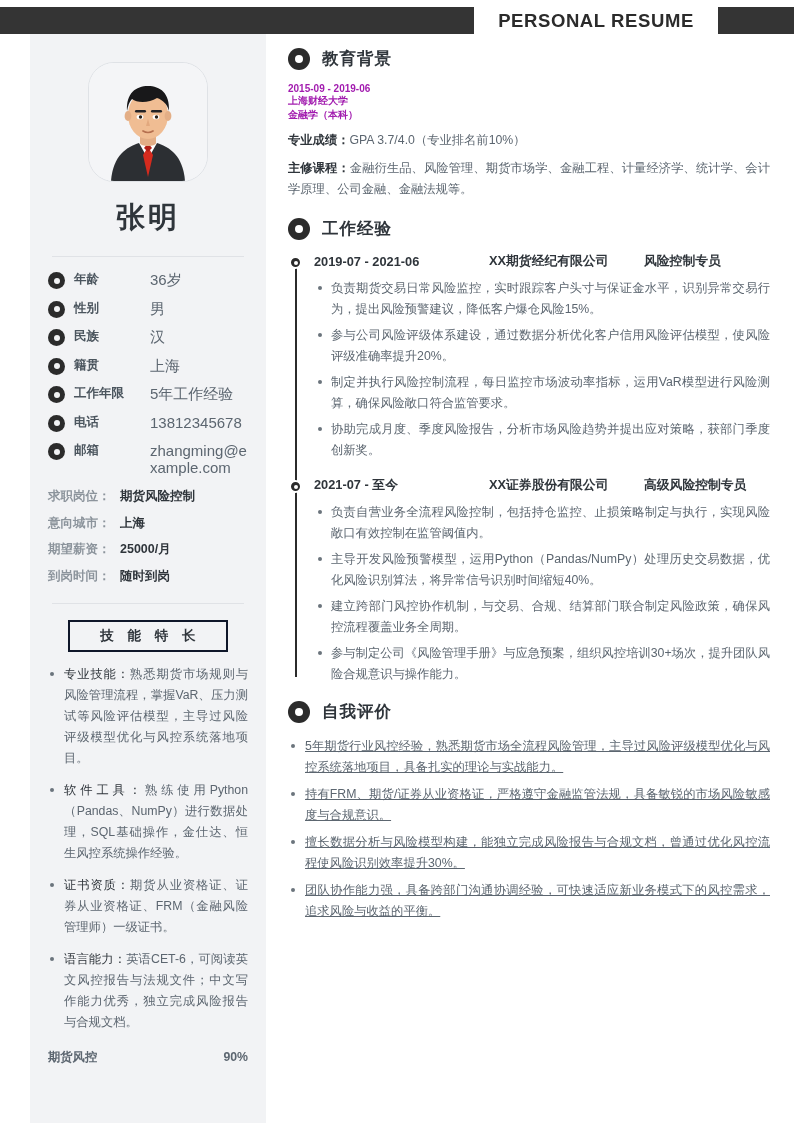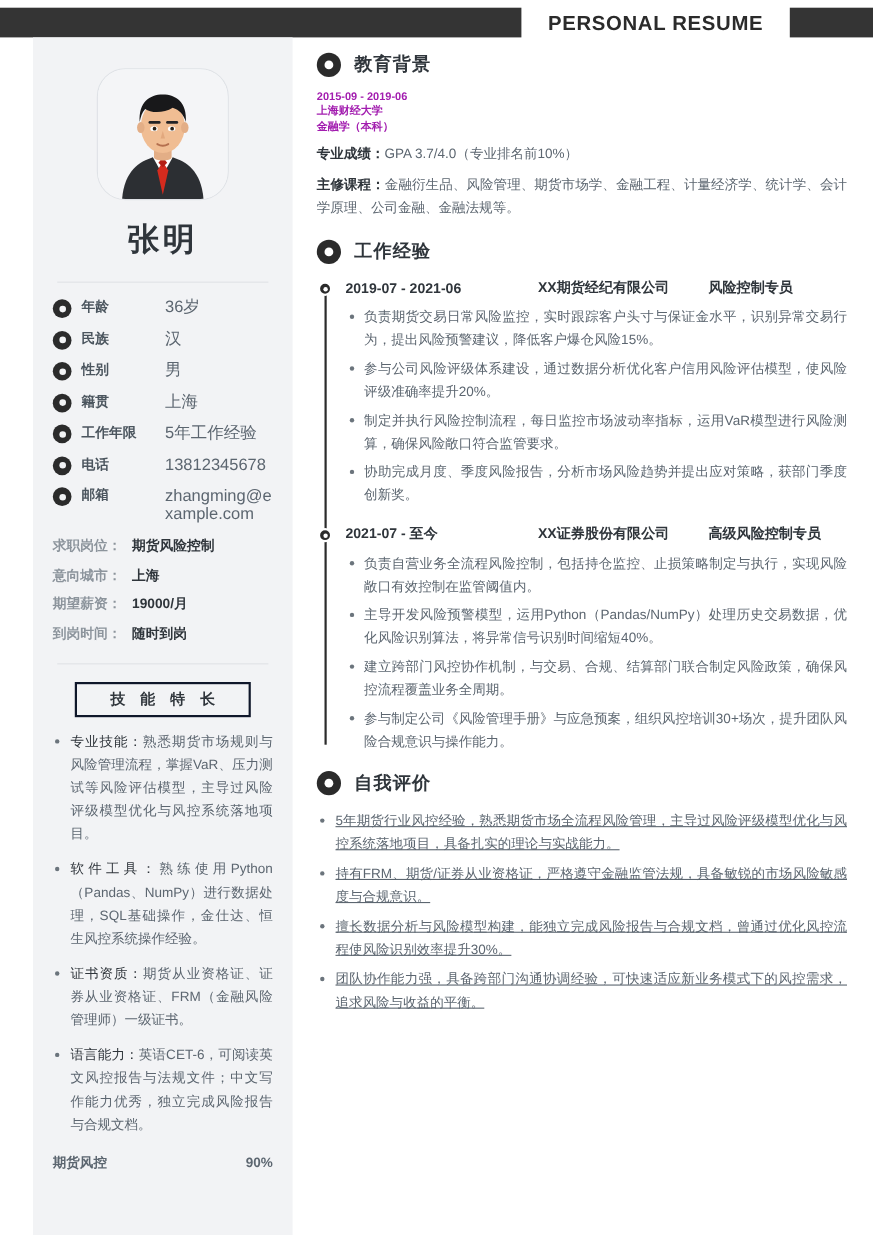--- a/index.html
+++ b/index.html
@@ -396,27 +396,27 @@
     <div class="divider"></div>
 
     <div class="contact-list">
       <div class="contact-row">
         <span class="ring-icon"></span>
         <span class="contact-label">年龄</span>
         <span class="contact-value">36岁</span>
       </div>
       <div class="contact-row">
         <span class="ring-icon"></span>
+        <span class="contact-label">性别</span>
+        <span class="contact-value">男</span>
+      </div>
+      <div class="contact-row">
+        <span class="ring-icon"></span>
         <span class="contact-label">民族</span>
         <span class="contact-value">汉</span>
-      </div>
-      <div class="contact-row">
-        <span class="ring-icon"></span>
-        <span class="contact-label">性别</span>
-        <span class="contact-value">男</span>
       </div>
       <div class="contact-row">
         <span class="ring-icon"></span>
         <span class="contact-label">籍贯</span>
         <span class="contact-value">上海</span>
       </div>
       <div class="contact-row">
         <span class="ring-icon"></span>
         <span class="contact-label">工作年限</span>
         <span class="contact-value">5年工作经验</span>
@@ -437,21 +437,21 @@
       <div class="intent-row">
         <span class="intent-label">求职岗位：</span>
         <span class="intent-value">期货风险控制</span>
       </div>
       <div class="intent-row">
         <span class="intent-label">意向城市：</span>
         <span class="intent-value">上海</span>
       </div>
       <div class="intent-row">
         <span class="intent-label">期望薪资：</span>
-        <span class="intent-value">19000/月</span>
+        <span class="intent-value">25000/月</span>
       </div>
       <div class="intent-row">
         <span class="intent-label">到岗时间：</span>
         <span class="intent-value">随时到岗</span>
       </div>
     </div>
 
     <div class="divider"></div>
 
     <div class="skills-title-box">技 能 特 长</div>

